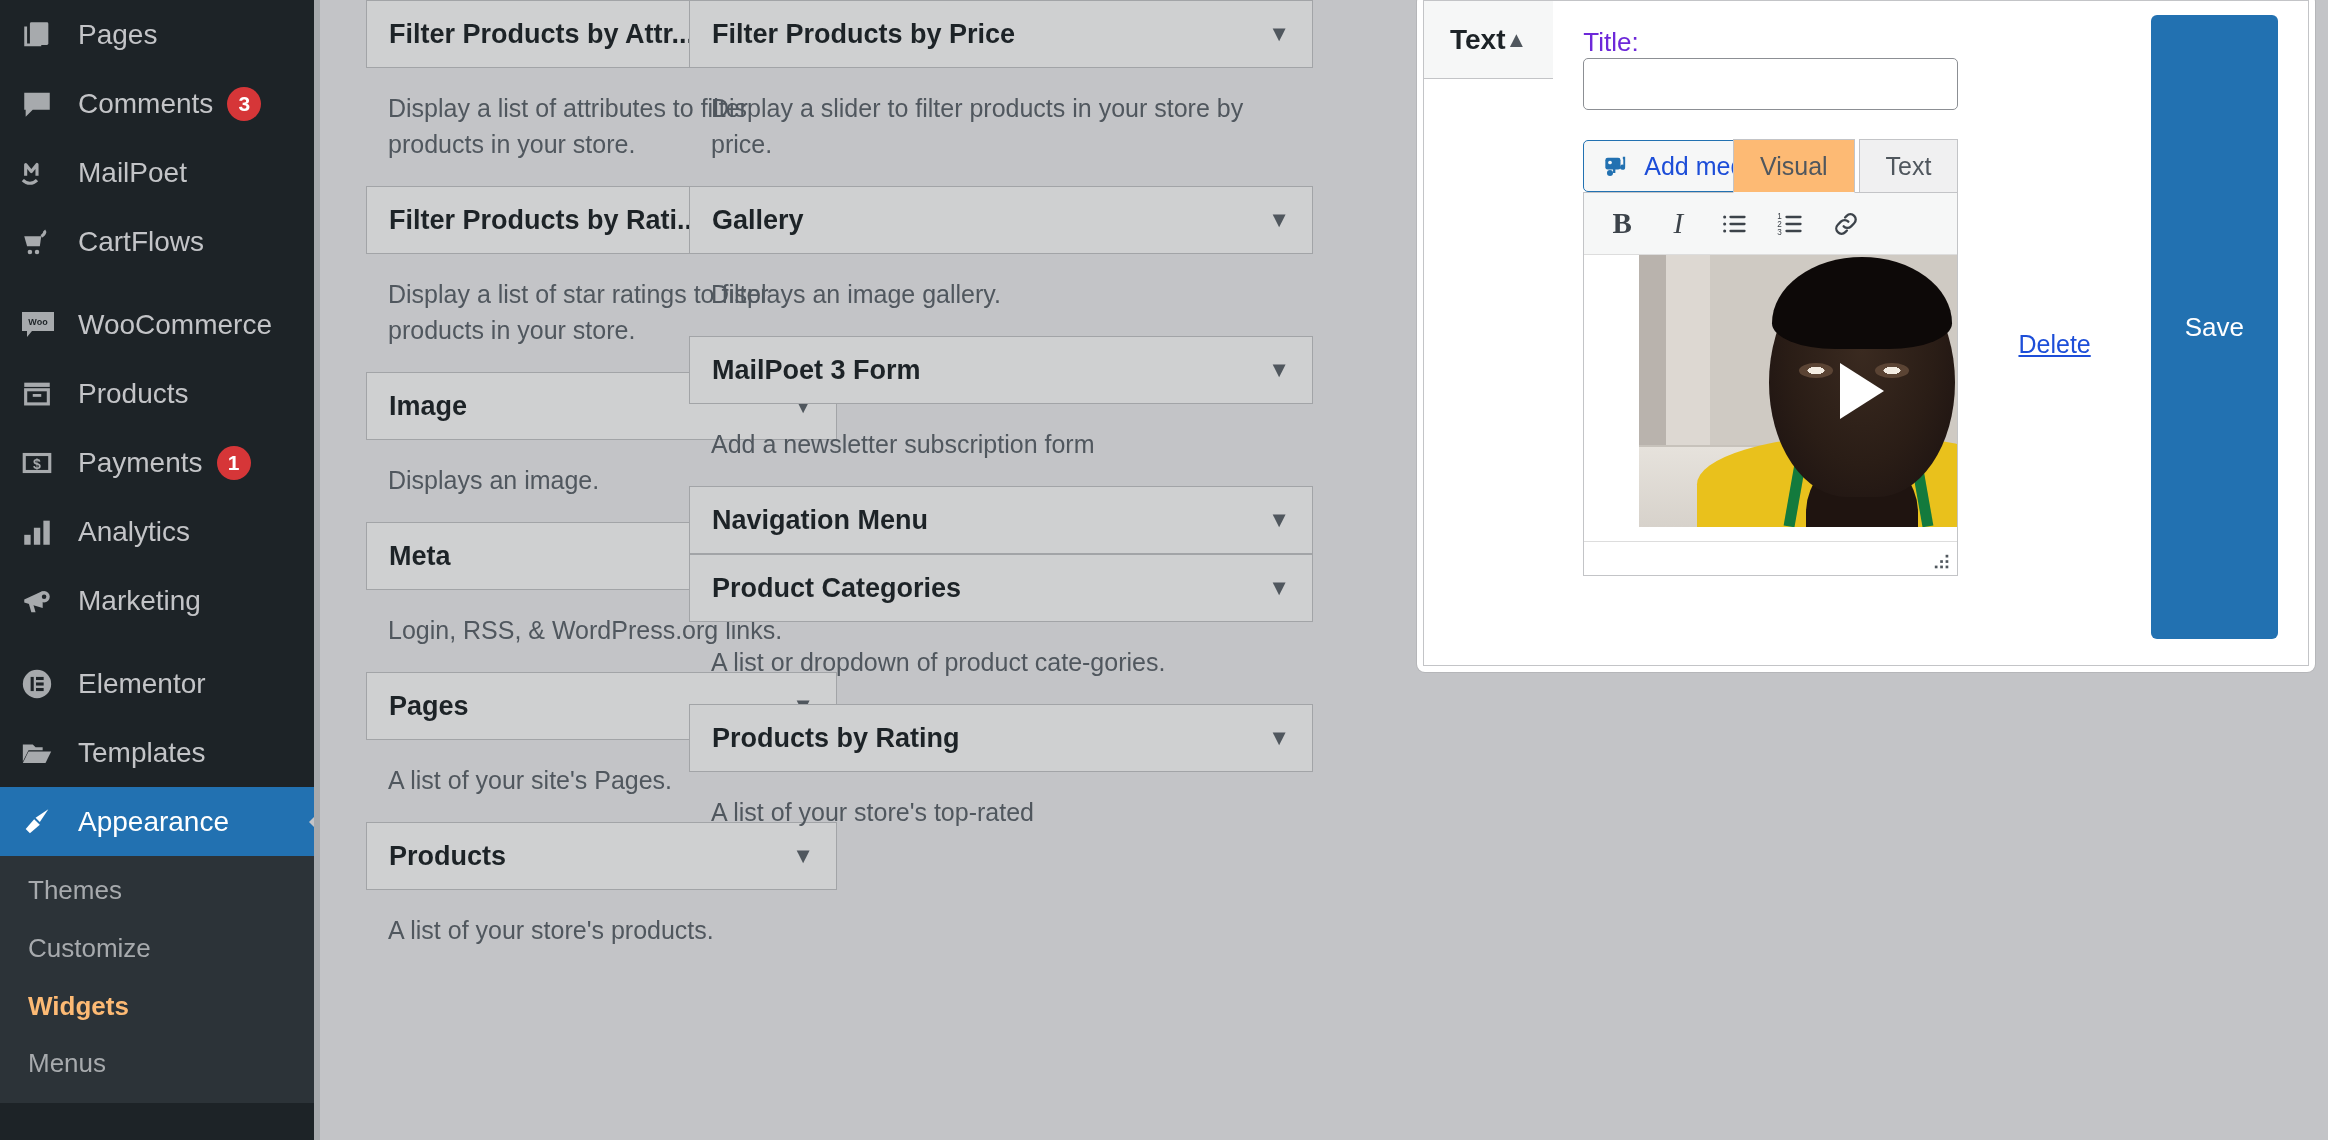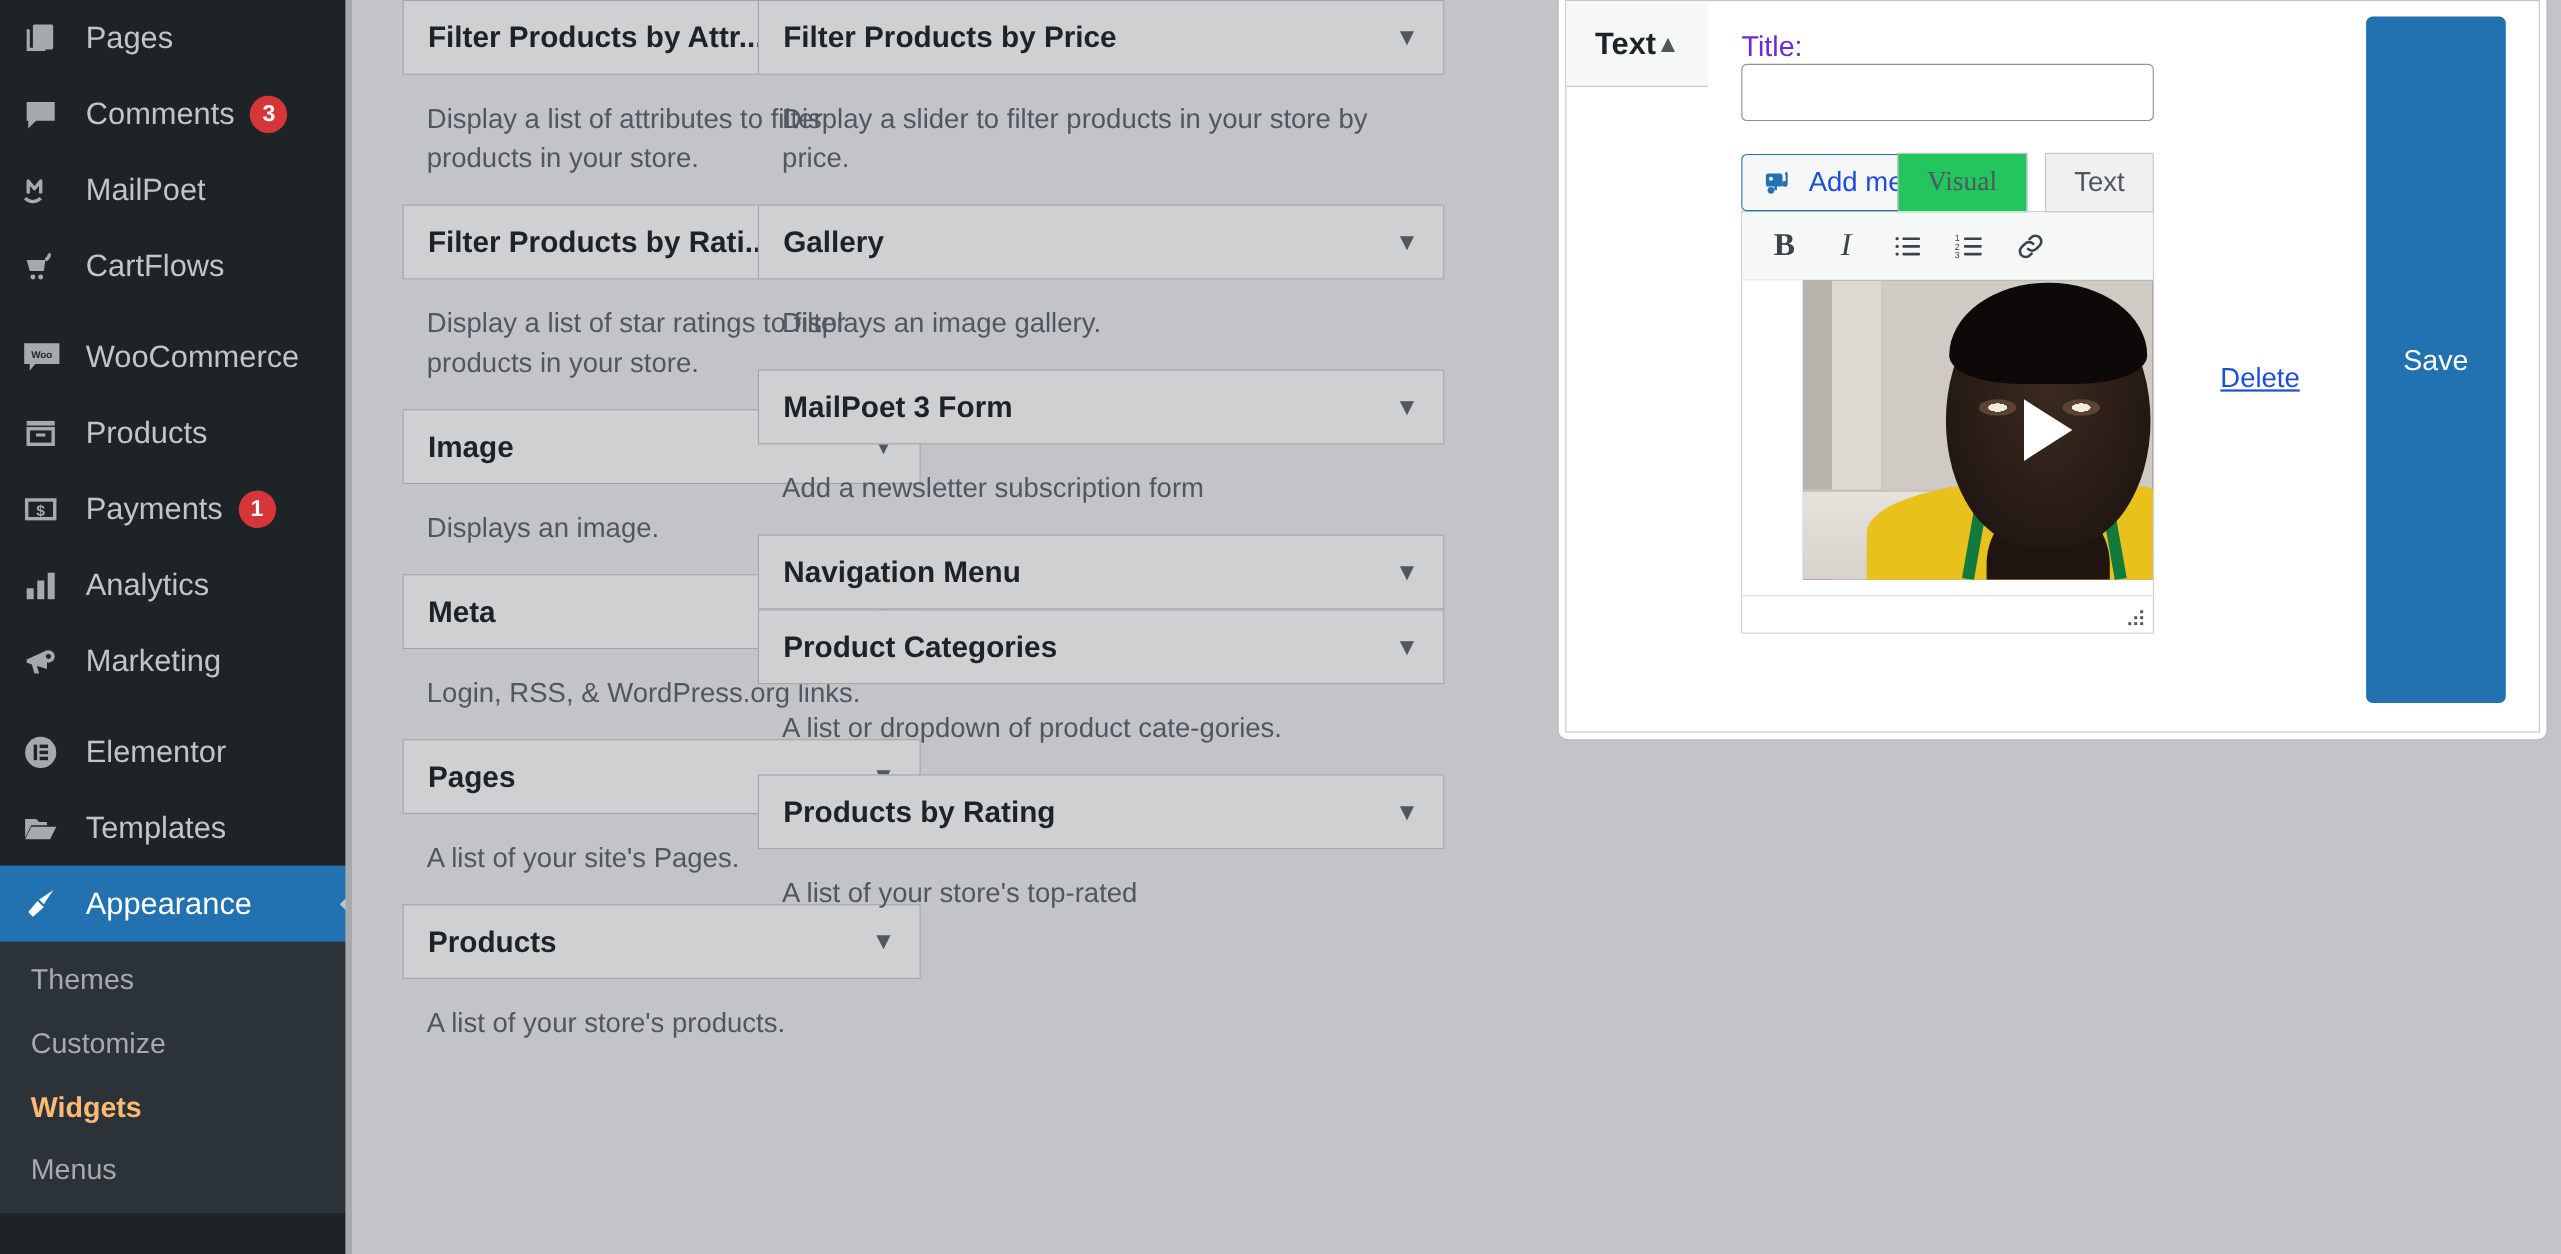--- a/index.html
+++ b/index.html
@@ -204,24 +204,23 @@
   .etab {
     font-size: 25px;
     color: #50575e;
     padding: 11px 26px;
     border: 1px solid #c3c4c7;
     background: #f0f0f1;
     cursor: pointer;
     line-height: 1.2;
   }
   .etab.active {
-    background: #22c55e;
+    background: #fdba74;
     border-bottom-color: #f6f7f7;
-    margin-right: 16px;
-    font-family: Liberation Serif, serif;
+    margin-right: 4px;
   }
 
   .editor-box {
     border: 1px solid #c3c4c7;
     background: #fff;
     margin-top: 0;
   }
   .fmt-toolbar {
     display: flex; align-items: center;
     gap: 0;

